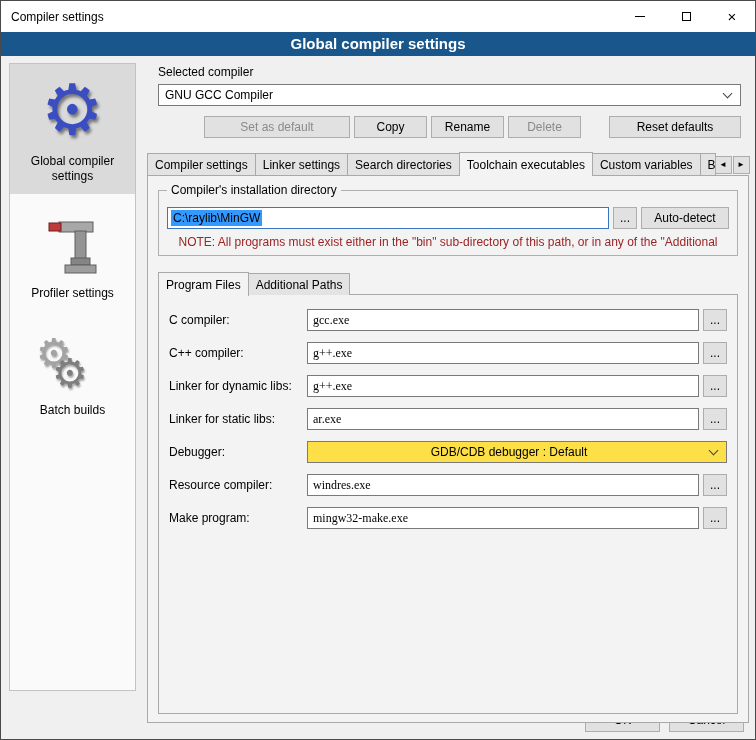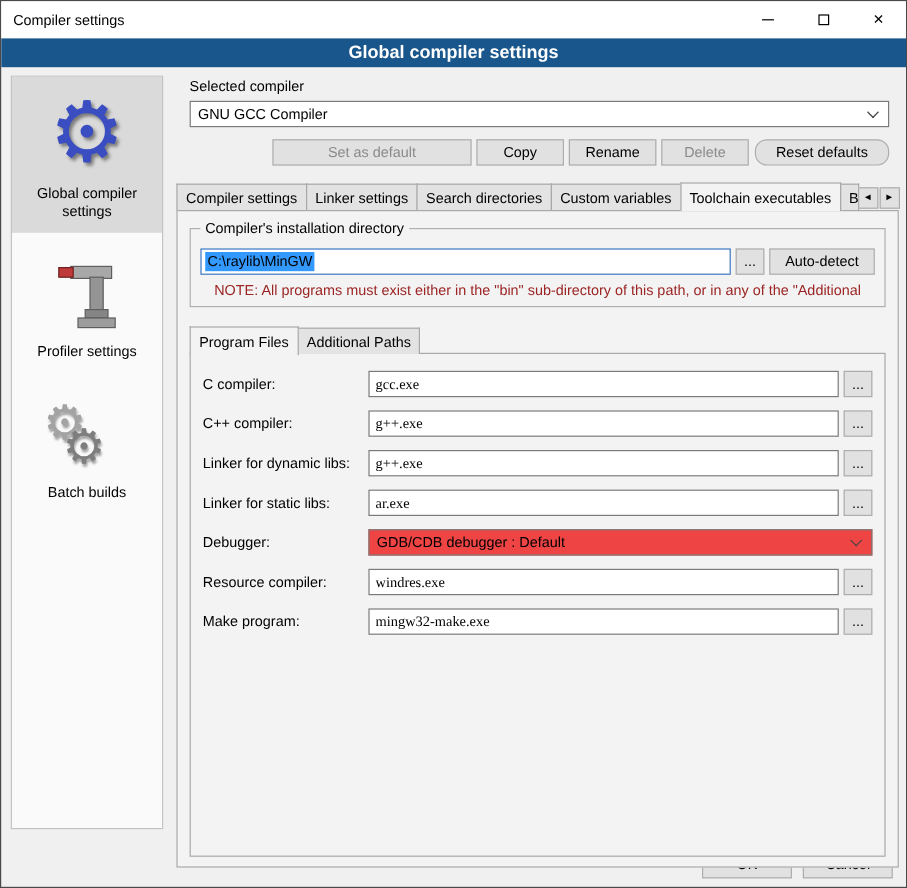--- a/index.html
+++ b/index.html
@@ -43,23 +43,23 @@
            padding-left:6px; cursor:default; }
   .combo .val { flex:1; overflow:hidden; white-space:nowrap; }
   .chev { width:7px; height:7px; border-right:1.5px solid #444; border-bottom:1.5px solid #444;
           transform:rotate(45deg); margin:-4px 9px 0 6px; flex:none; }
   .combo-row { margin:0 8px 0 12px; }
 
   .btn-row { margin:10px 8px 0 12px; display:flex; justify-content:flex-end; gap:4px; }
   .btn { height:22px; background:#e1e1e1; border:1px solid #adadad; font-family:inherit; font-size:12px;
          padding:0 10px; cursor:default; }
   .btn:disabled { color:#8a8a8a; }
-  .btn.w-setdef { width:166px;text-align:center; }
+  .btn.w-setdef { width:146px;text-align:center; }
   .btn.w-std { width:73px; }
-  .btn.w-reset { width:112px; margin-left:1px;border-radius:10px; }
+  .btn.w-reset { width:132px; margin-left:24px; }
 
   
   .tabbar { display:flex; align-items:flex-end; margin:14px 0 0 1px; position:relative; z-index:2; }
   .tab { border:1px solid #a9a9a9; border-bottom:none; background:#e3e3e3; padding:4px 7px 3px;
          white-space:nowrap; cursor:default; margin-right:-1px; }
   .tab.active { background:#f3f3f3; padding-top:5px; padding-bottom:4px; margin-bottom:-1px; position:relative; z-index:3; }
   .tab.clipped { max-width:40px; overflow:hidden; }
   .tab-arrows { margin-left:auto; display:flex; gap:1px; align-self:flex-end; margin-bottom:1px; }
   .arrow-btn { width:17px; height:18px; background:#e1e1e1; border:1px solid #adadad; font-size:8px;
                line-height:16px; text-align:center; padding:0; cursor:default; }
@@ -80,21 +80,21 @@
 
   
   .subtabbar { display:flex; align-items:flex-end; margin-top:16px; position:relative; z-index:2; }
   .subpanel { border:1px solid #a9a9a9; background:#f3f3f3; margin-top:-1px; padding:14px 10px 10px;
               height:420px; position:relative; z-index:1; }
   .field-row { display:flex; align-items:center; margin-bottom:11px; }
   .field-label { width:138px; flex:none; }
   .field-input { flex:1; height:22px; border:1px solid #7a7a7a; background:#fff; padding:2px 5px;
                  font-family:Liberation Serif, serif; font-size:12px; }
   .field-row .btn.browse { margin-left:4px; flex:none; }
-  .combo.debugger { flex:1; background:#ef4444; }
+  .combo.debugger { flex:1; background:#fde047;text-align:center; }
 
   
   .footer { position:absolute; left:0; right:0; bottom:0; height:38px; display:flex;
             justify-content:flex-end; align-items:center; gap:9px; padding:0 11px; }
   .btn.w-footer { width:75px; height:23px; }
 </style>
 </head>
 <body>
 
 <div class="window">
@@ -157,22 +157,22 @@
       <button class="btn w-std">Copy</button>
       <button class="btn w-std">Rename</button>
       <button class="btn w-std" disabled="">Delete</button>
       <button class="btn w-reset">Reset defaults</button>
     </div>
 
     <div class="tabbar">
       <div class="tab">Compiler settings</div>
       <div class="tab">Linker settings</div>
       <div class="tab">Search directories</div>
+      <div class="tab active">Toolchain executables</div>
       <div class="tab">Custom variables</div>
-      <div class="tab active">Toolchain executables</div>
       <div class="tab clipped">Builc</div>
       <div class="tab-arrows">
         <button class="arrow-btn"><span>◄</span></button>
         <button class="arrow-btn"><span>►</span></button>
       </div>
     </div>
 
     <div class="tabpanel">
 
       <div class="groupbox">

